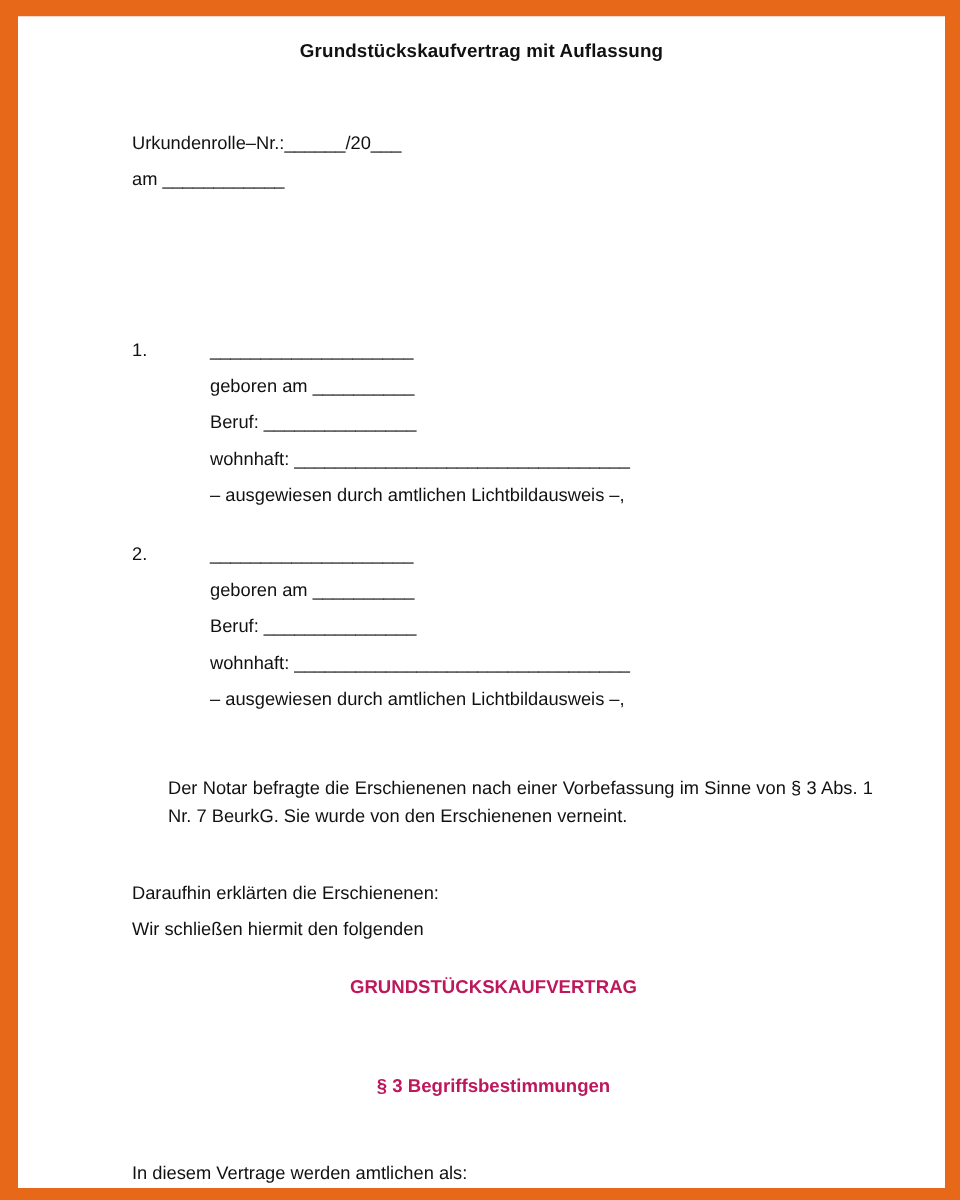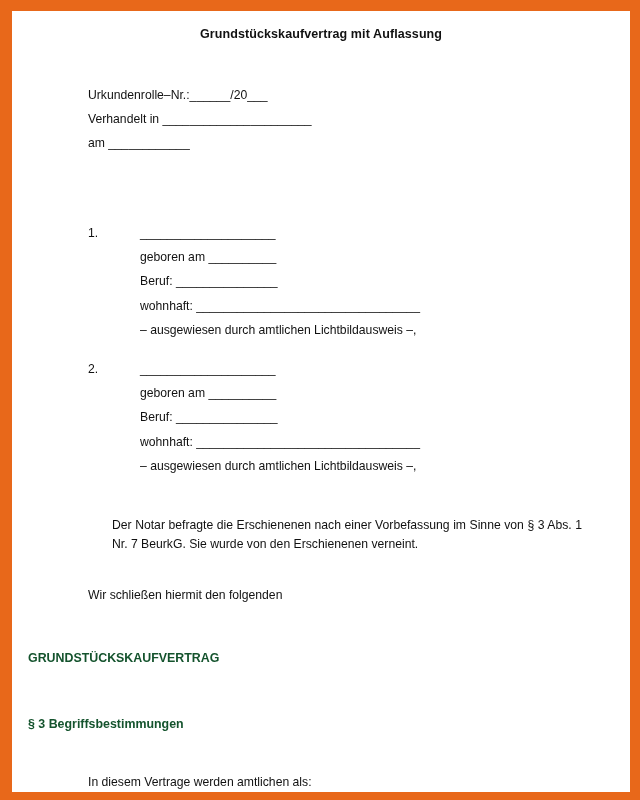--- a/index.html
+++ b/index.html
@@ -109,24 +109,24 @@
     line-height: 1.55;
     margin-left: 24px;
   }
   .blk-notar-frage .line { white-space: normal; }
   .blk-daraufhin { top: 578px; }
   .blk-daraufhin .line { margin-bottom: 12px; }
   .center-head {
     position: absolute;
     left: 16px;
     right: 0;
-    text-align: left;
+    text-align: center;
     font-size: 12.4px;
     font-weight: bold;
-    color: #14532d;
+    color: #be185d;
   }
   .head-vertrag { top: 640px; }
   .head-para1 { top: 706px; }
   .blk-bezeichnet { top: 765px; }
   .faint-mark {
     position: absolute;
     left: 34px;
     top: 742px;
     width: 40px;
     height: 10px;
@@ -144,21 +144,20 @@
   <div class="frame-top"></div>
   <div class="frame-right"></div>
   <div class="frame-bottom"></div>
 
   <div class="sheet">
 
     <div class="doc-title">Grundstückskaufvertrag mit Auflassung</div>
 
     <div class="body-text blk-urkunde">
       <div class="line">Urkundenrolle–Nr.:______/20___</div>
-      <div class="line">Verhandelt in ______________________</div>
       <div class="line">am ____________</div>
     </div>
 
 
     <div class="body-text blk-party1">
       <div class="party-num">1.</div>
       <div class="party-body">
         <div class="line">____________________</div>
         <div class="line">geboren am __________</div>
         <div class="line">Beruf: _______________</div>
@@ -176,20 +175,21 @@
         <div class="line">wohnhaft: _________________________________</div>
         <div class="line">– ausgewiesen durch amtlichen Lichtbildausweis –,</div>
       </div>
     </div>
 
     <div class="body-text blk-notar-frage">
       <div class="line">Der Notar befragte die Erschienenen nach einer Vorbefassung im Sinne von § 3 Abs. 1 Nr. 7 BeurkG. Sie wurde von den Erschienenen verneint.</div>
     </div>
 
     <div class="body-text blk-daraufhin">
+      <div class="line">Daraufhin erklärten die Erschienenen:</div>
       <div class="line">Wir schließen hiermit den folgenden</div>
     </div>
 
     <div class="center-head head-vertrag">GRUNDSTÜCKSKAUFVERTRAG</div>
 
     <div class="center-head head-para1">§ 3 Begriffsbestimmungen</div>
 
     <div class="body-text blk-bezeichnet">
       <div class="line">In diesem Vertrage werden amtlichen als:</div>
     </div>

